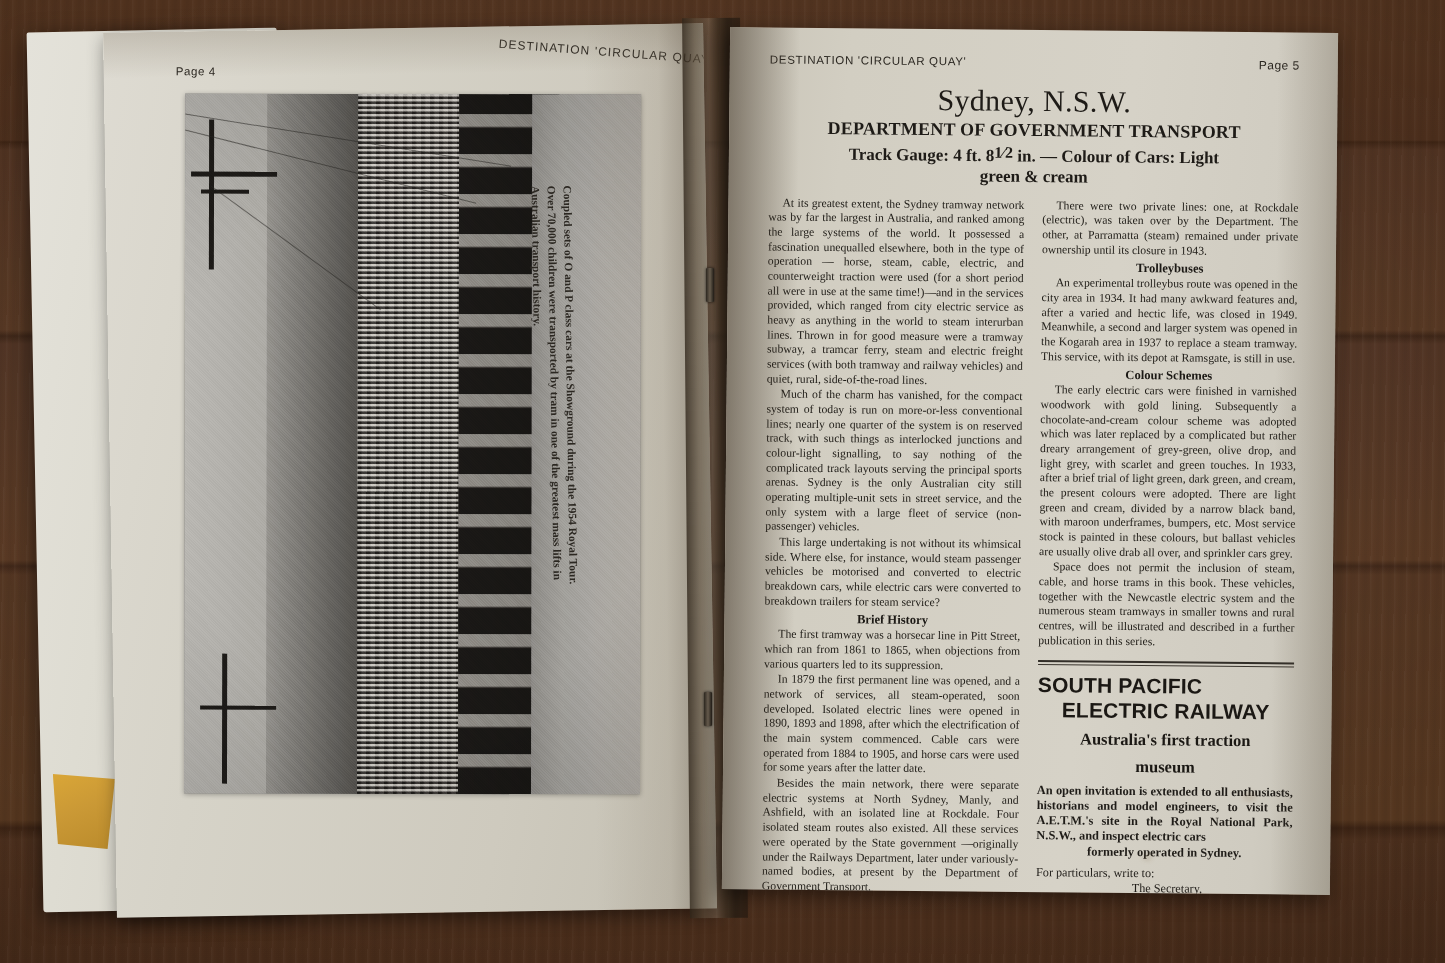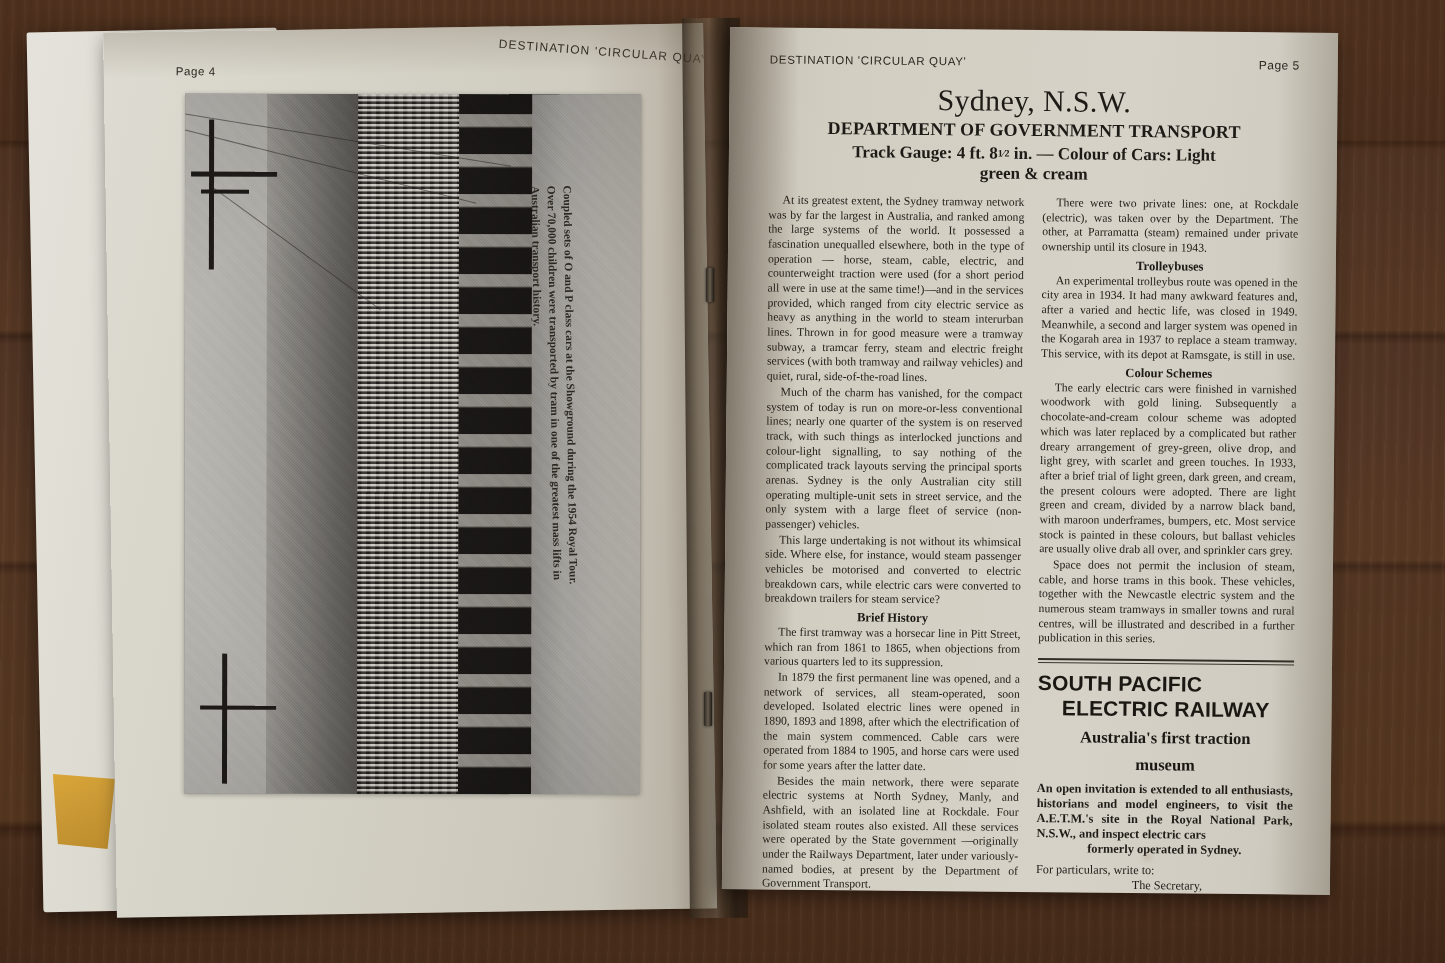--- a/index.html
+++ b/index.html
@@ -192,21 +192,21 @@
   .dept{
     text-align:center;margin-top:2px;
     font-family:"Liberation Serif",serif;
     font-size:18px;font-weight:700;color:#1e1b17;letter-spacing:.2px;
   }
   .gauge{
     text-align:center;margin-top:3px;
     font-family:"Liberation Serif",serif;
     font-size:17px;font-weight:700;color:#1e1b17;line-height:1.18;
   }
-  .gauge .frac{font-size:10px;vertical-align:.22em;}
+  .gauge .frac{font-size:16px;vertical-align:.22em;}
 
   .cols{display:flex;gap:18px;margin-top:12px;}
   .col{width:256px;}
   .col p{
     margin:0 0 0 0;
     font-family:"Liberation Serif",serif;
     font-size:11.7px;line-height:1.255;color:#23201b;
     text-align:justify;text-indent:14px;
     hyphens:auto;
   }

